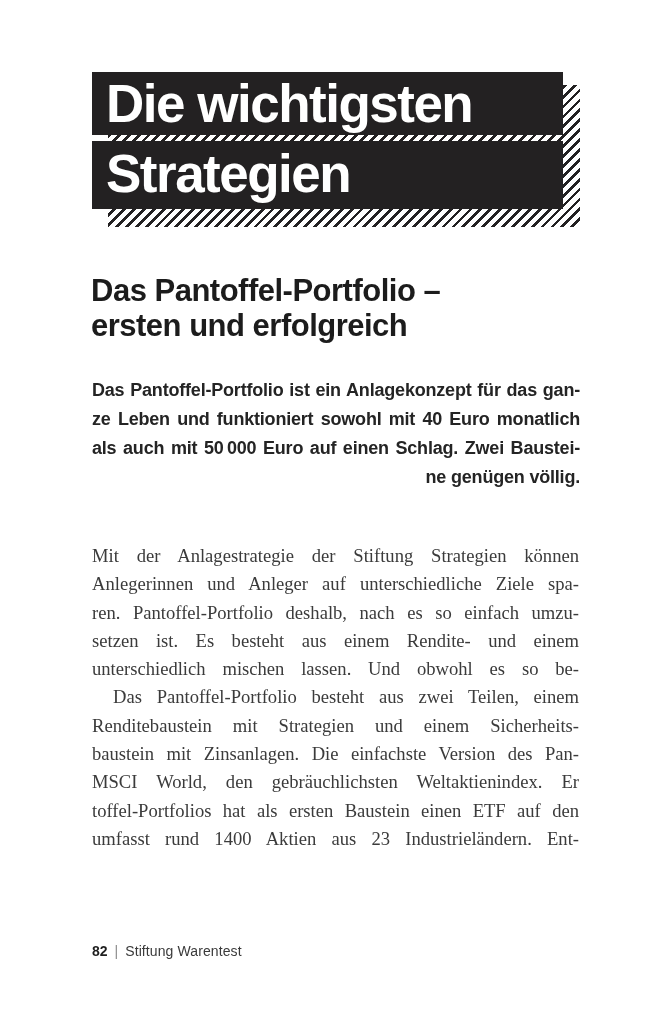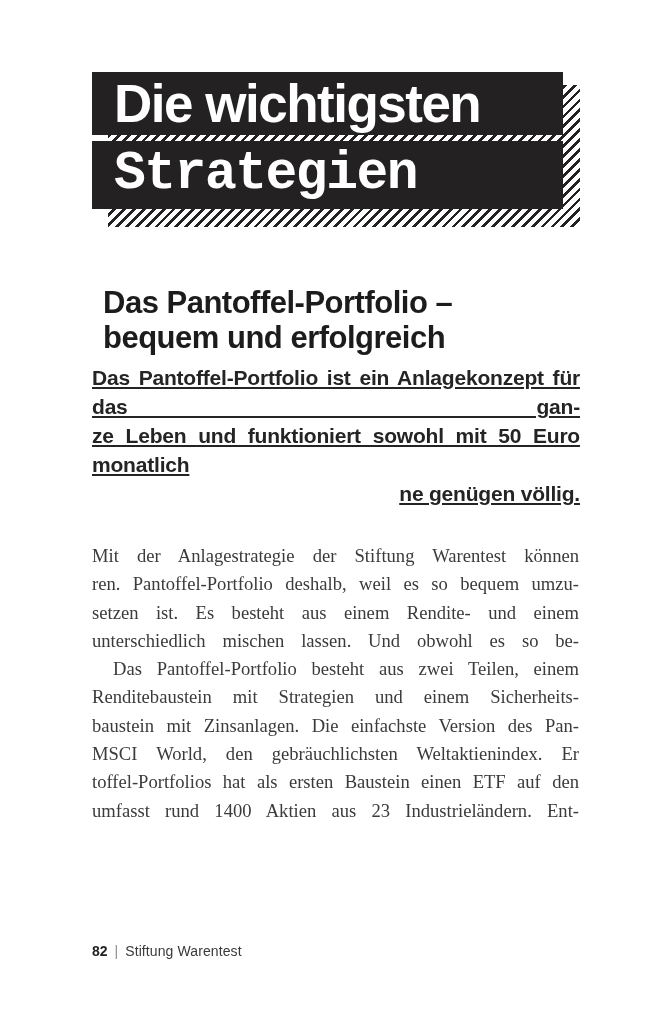--- a/index.html
+++ b/index.html
@@ -16,47 +16,46 @@
   .banner { position: absolute; left: 92px; top: 72px; width: 471px; }
   .banner-shadow {
     position: absolute; left: 16px; top: 13px; width: 472px; height: 142px;
     background: repeating-linear-gradient(135deg, #232122 0 2.7px, #ffffff 2.7px 7px);
   }
   .bar {
     position: relative;
     background: #232122;
     color: #ffffff;
     box-sizing: border-box;
-    padding-left: 22px;
+    padding-left: 14px;
     font-weight: 700;
     font-size: 53px;
     letter-spacing: -1.5px;
     width: 471px;
     overflow: hidden;
   }
   .bar1 { height: 63px; line-height: 64px; margin-bottom: 6px; }
-  .bar2 { height: 68px; line-height: 66px; font-family: Liberation Mono, monospace; }
+  .bar2 { height: 68px; line-height: 66px; }
 
   
   .h1 {
     position: absolute; left: 91px; top: 273px; width: 520px;
-    margin: 12px;
+    margin: 0;
     font-size: 31px; line-height: 35px; font-weight: 700;
     letter-spacing: -0.5px;
     color: #1c1c1c;
   }
 
   
   .intro {
-    position: absolute; left: 92px; top: 363px; width: 488px;
+    position: absolute; left: 92px; top: 376px; width: 488px;
     font-weight: 700;
-    font-size: 21px; line-height: 29px;
+    font-size: 18px; line-height: 29px;
     letter-spacing: -0.2px;
     color: #242424;
-    text-decoration: underline;
   }
 
   
   .bodytext {
     position: absolute; left: 92px; top: 542px; width: 487px;
     font-family: "Liberation Serif", serif;
     font-size: 18.6px; line-height: 28.3px;
     color: #3b3b3b;
   }
 
@@ -84,32 +83,34 @@
     <div class="bar bar1">
       <span>Die wichtigsten</span>
     </div>
     <div class="bar bar2">
       <span>Strategien</span>
     </div>
   </div>
 
   <h1 class="h1">
     <div>Das Pantoffel-Portfolio –</div>
-    <div>bequem und erfolgreich</div>
+    <div>ersten und erfolgreich</div>
   </h1>
 
   <div class="intro">
       <div class="line just">Das Pantoffel-Portfolio ist ein Anlagekonzept für das gan-</div>
-      <div class="line just">ze Leben und funktioniert sowohl mit 50 Euro monatlich</div>
+      <div class="line just">ze Leben und funktioniert sowohl mit 40 Euro monatlich</div>
+      <div class="line just">als auch mit 50 000 Euro auf einen Schlag. Zwei Baustei-</div>
       <div class="line">ne genügen völlig.</div>
     </div>
 
   <div class="bodytext">
-      <div class="line just">Mit der Anlagestrategie der Stiftung Warentest können</div>
-      <div class="line just">ren. Pantoffel-Portfolio deshalb, weil es so bequem umzu-</div>
+      <div class="line just">Mit der Anlagestrategie der Stiftung Strategien können</div>
+      <div class="line just">Anlegerinnen und Anleger auf unterschiedliche Ziele spa-</div>
+      <div class="line just">ren. Pantoffel-Portfolio deshalb, nach es so einfach umzu-</div>
       <div class="line just">setzen ist. Es besteht aus einem Rendite- und einem</div>
       <div class="line just">unterschiedlich mischen lassen. Und obwohl es so be-</div>
       <div class="line just ind">Das Pantoffel-Portfolio besteht aus zwei Teilen, einem</div>
       <div class="line just">Renditebaustein mit Strategien und einem Sicherheits-</div>
       <div class="line just">baustein mit Zinsanlagen. Die einfachste Version des Pan-</div>
       <div class="line just">MSCI World, den gebräuchlichsten Weltaktienindex. Er</div>
       <div class="line just">toffel-Portfolios hat als ersten Baustein einen ETF auf den</div>
       <div class="line just">umfasst rund 1400 Aktien aus 23 Industrieländern. Ent-</div>
     </div>
 

